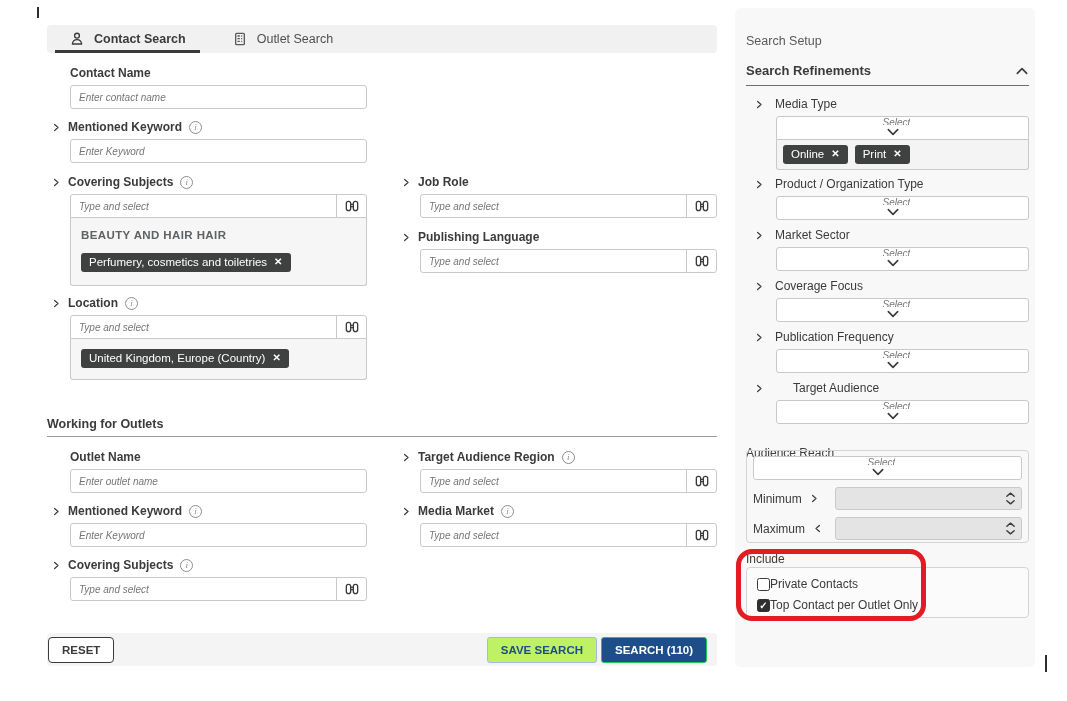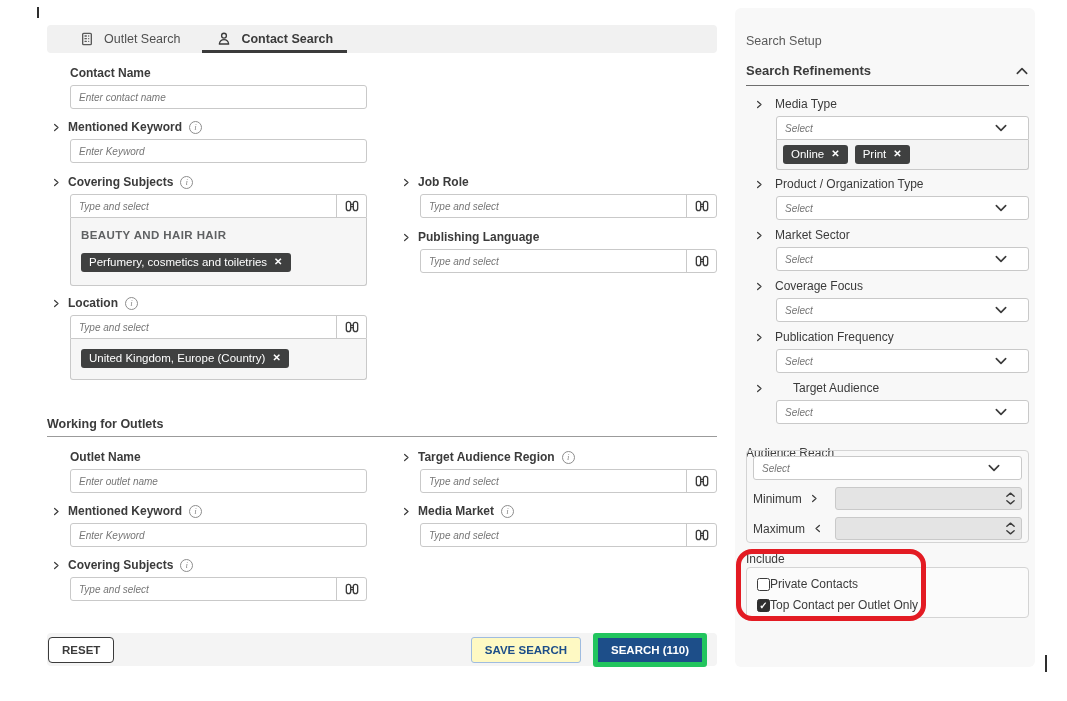--- a/index.html
+++ b/index.html
@@ -37,35 +37,35 @@
 
   
   .sec-title { position:absolute; left:47px; top:417px; font-weight:bold; font-size:12.5px; color:#3b3b3b; }
   .sec-rule  { position:absolute; left:47px; top:436px; width:670px; border-top:1px solid #9b9b9b; }
 
   
   .actionbar { position:absolute; left:47px; top:633px; width:670px; height:33px; background:#f4f4f4;
                border-radius:4px; display:flex; align-items:center; padding:0 10px 0 1px; }
   .btn { font-size:11.5px; font-weight:bold; border-radius:3px; padding:6px 13px; white-space:nowrap; }
   .btn.reset { background:#fff; border:1px solid #3b3b3b; color:#3b3b3b; border-radius:4px; }
-  .btn.save  { background:#fef9c3; border:1px solid #9fbce0; color:#1d4e89; margin-left:auto; }
-  .btn.search{ border:5px solid #22c55e; color:#fff; margin-left:12px; }
+  .btn.save  { background:#bef264; border:1px solid #9fbce0; color:#1d4e89; margin-left:auto; }
+  .btn.search{ border:1px solid #22c55e; color:#fff; margin-left:4px; }
 
   
   .sidebar-bg { position:absolute; left:735px; top:8px; width:300px; height:659px;
                 background:#f8f8f8; border-radius:6px; }
   .sb-title { position:absolute; left:746px; top:34px; font-size:12.5px; color:#5a5a5a; }
   .sb-refhdr { position:absolute; left:746px; top:63px; width:283px; display:flex; align-items:center;
                justify-content:space-between; padding-bottom:7px; border-bottom:1px solid #6e6e6e; }
   .sb-refhdr .t { font-weight:bold; font-size:13px; color:#3b3b3b; }
   .sb-refhdr svg { width:14px; height:14px; color:#3b3b3b; }
   .sfld { position:absolute; left:776px; width:253px; }
   .sfld .lbl-row .slbl { font-size:12px; color:#3b3b3b; font-weight:normal; white-space:nowrap; }
   .sel { display:flex; align-items:center; height:24px; background:#fff;
-         border:1px solid #c9c9c9; border-radius:3px; padding-right:20px; }
+         border:1px solid #c9c9c9; border-radius:3px; padding-right:20px;flex-direction:column; }
   .sel svg { width:14px; height:14px; color:#3b3b3b; flex:none; }
   .sattach { border:1px solid #c9c9c9; border-top:none; background:#f4f4f4;
              border-radius:0 0 3px 3px; padding:5px 6px; display:flex; gap:7px; }
 
   .ar-label { position:absolute; left:746px; top:446px; font-size:12px; color:#404040; }
   .ar-group { position:absolute; left:746px; top:450px; width:283px; height:93px;
               border:1px solid #d4d4d4; border-radius:4px; padding:5px 6px; }
   .ar-row { display:flex; align-items:center; margin-top:7px; }
   .ar-row .rlbl { font-size:12px; color:#3b3b3b; margin-right:8px; }
   .spin { margin-left:auto; width:187px; height:23px; background:#e4e4e4; border:1px solid #c9c9c9;
@@ -119,31 +119,31 @@
     </g>
   </defs>
 </svg>
 
 <div id="screen">
 
   <div class="cursor-artifact" style="left:37px; top:7px; width:2px; height:11px;"></div>
   <div class="cursor-artifact" style="left:1045px; top:655px; width:2px; height:17px;"></div>
 
   <div class="tabbar">
+    <div class="tab active">
+      <svg viewBox="0 0 24 24">
+          <use href="#i-person"></use>
+        </svg>
+      <span>Contact Search</span>
+    </div>
     <div class="tab" style="margin-left:18px;">
       <svg viewBox="0 0 24 24">
           <use href="#i-building"></use>
         </svg>
       <span>Outlet Search</span>
-    </div>
-    <div class="tab active">
-      <svg viewBox="0 0 24 24">
-          <use href="#i-person"></use>
-        </svg>
-      <span>Contact Search</span>
     </div>
   </div>
 
   <div class="fld" style="left:70px; top:66px;">
     <div class="lbl-row">
         <span class="lbl">Contact Name</span>
       </div>
     <div class="inp">
       <span class="ph">Enter contact name</span>
     </div>

